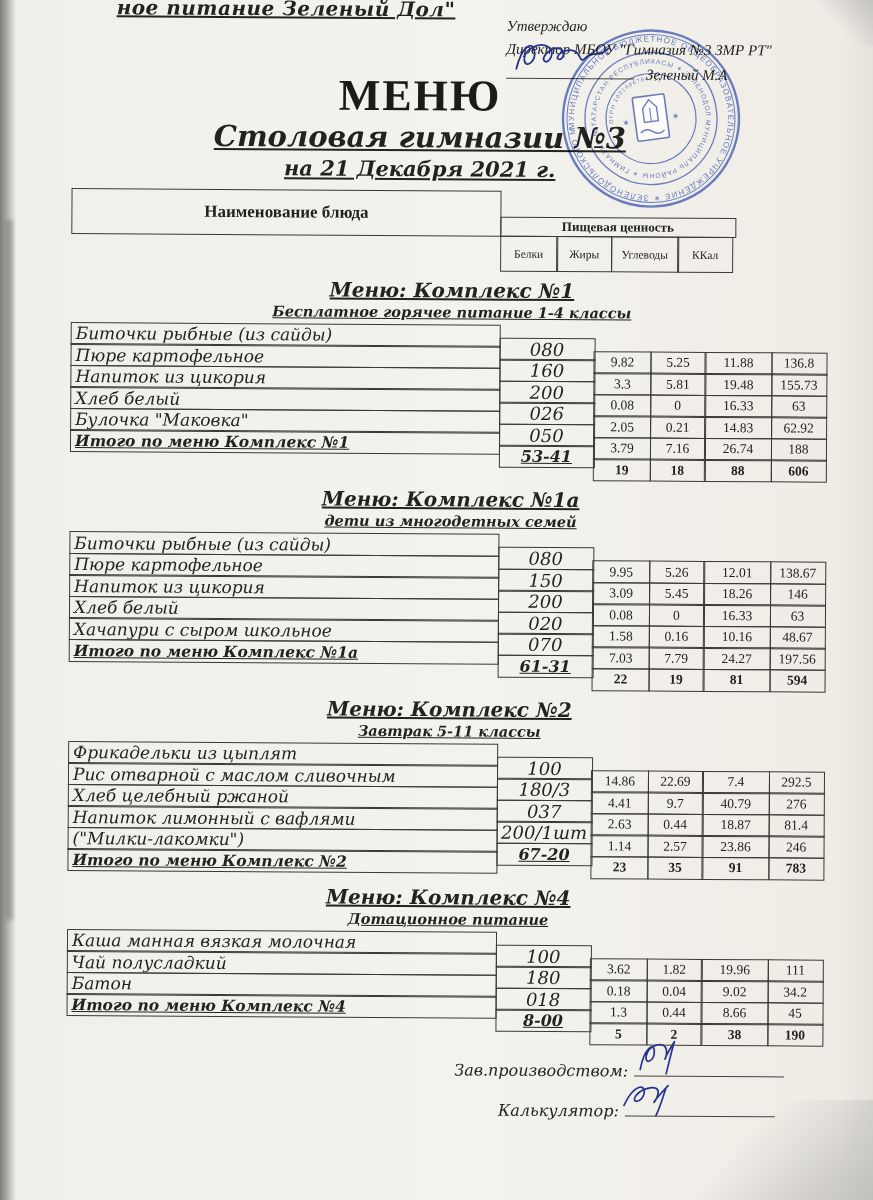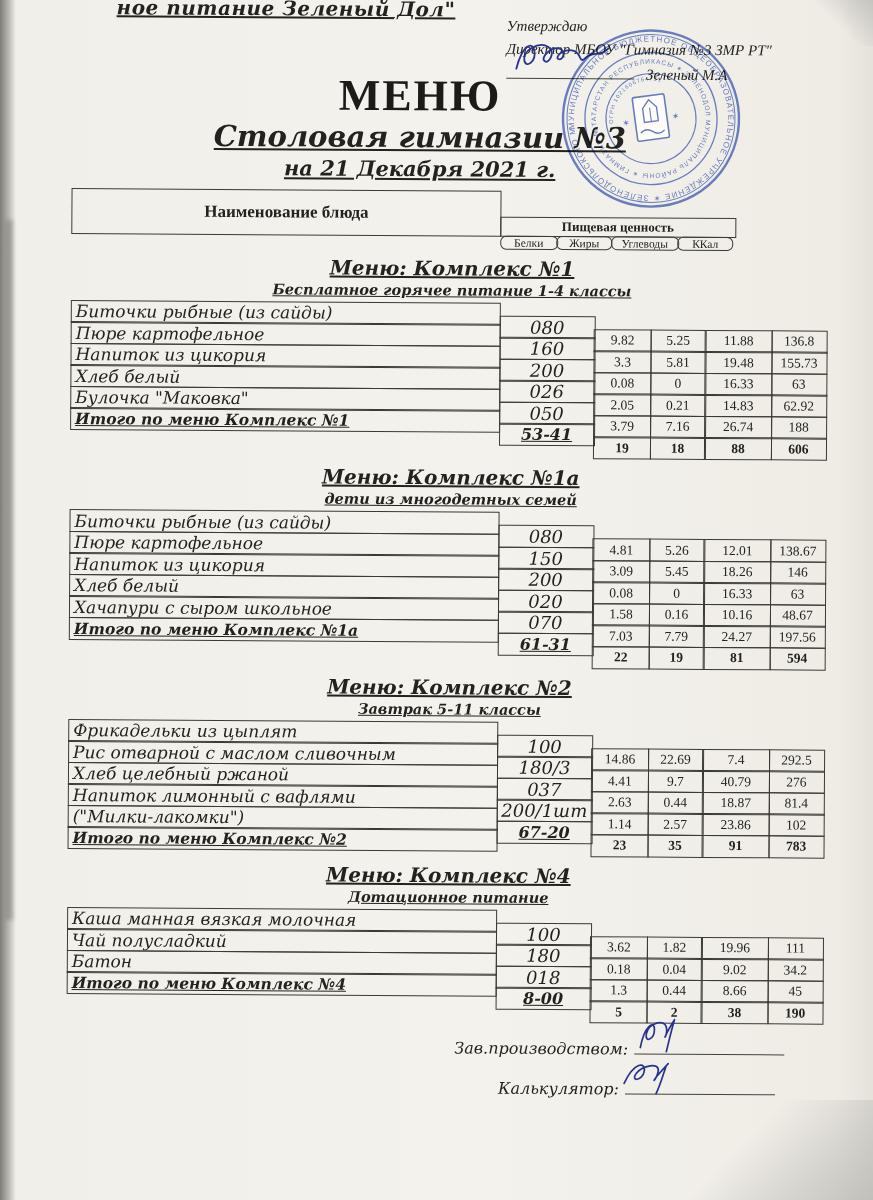--- a/index.html
+++ b/index.html
@@ -32,21 +32,21 @@
   .content{margin-left:72px;width:762px;}
   .cellb{border:1.5px solid #3b3a34;box-sizing:border-box;}
   .htable{display:flex;align-items:flex-start;}
   .h-name{width:430px;height:46px;display:flex;align-items:center;justify-content:center;
     font-weight:bold;font-size:17px;}
   .h-out{width:96px;height:44px;margin-top:13px;margin-left:-1.5px;display:flex;align-items:center;justify-content:center;
     font-weight:bold;font-size:16px;}
   .h-nutri{width:236px;margin-top:26px;margin-left:-1.5px;}
   .h-nutri-title{height:20px;display:flex;align-items:center;justify-content:center;font-weight:bold;font-size:13px;}
   .h-cols{display:flex;margin-top:-1.5px;}
-  .h-cols .cellb{height:14px;display:flex;align-items:center;justify-content:center;font-size:11.5px;border-radius:6px;}
+  .h-cols .cellb{height:36px;display:flex;align-items:center;justify-content:center;font-size:11.5px;}
   .h-cols .cellb + .cellb{margin-left:-1.5px;}
   .c0{width:58px}.c1{width:56px}.c2{width:68px}.c3{width:56px}
 
   .sec-head{text-align:center;font:bold italic 20px "DejaVu Serif",serif;text-decoration:underline;margin:7px 0 1px;}
   .sec-sub{text-align:center;font:bold italic 14.5px "DejaVu Serif",serif;text-decoration:underline;margin:0 0 4px;}
 
   .stable{display:flex;align-items:flex-start;}
   .names{width:430px;}
   .nrow{height:23px;padding:0 4px;display:flex;align-items:center;
     font:italic 17px "DejaVu Serif",serif;white-space:nowrap;overflow:hidden;}
@@ -216,21 +216,21 @@
         <div class="outs">
           <div class="orow cellb">080</div>
           <div class="orow cellb">150</div>
           <div class="orow cellb">200</div>
           <div class="orow cellb">020</div>
           <div class="orow cellb">070</div>
           <div class="orow cellb total">61-31</div>
         </div>
         <div class="nutri">
           <div class="vrow">
-            <div class="vc cellb c0">4.81</div>
+            <div class="vc cellb c0">9.95</div>
             <div class="vc cellb c1">5.26</div>
             <div class="vc cellb c2">12.01</div>
             <div class="vc cellb c3">138.67</div>
           </div>
           <div class="vrow">
             <div class="vc cellb c0">3.09</div>
             <div class="vc cellb c1">5.45</div>
             <div class="vc cellb c2">18.26</div>
             <div class="vc cellb c3">146</div>
           </div>
@@ -295,21 +295,21 @@
           <div class="vrow">
             <div class="vc cellb c0">2.63</div>
             <div class="vc cellb c1">0.44</div>
             <div class="vc cellb c2">18.87</div>
             <div class="vc cellb c3">81.4</div>
           </div>
           <div class="vrow">
             <div class="vc cellb c0">1.14</div>
             <div class="vc cellb c1">2.57</div>
             <div class="vc cellb c2">23.86</div>
-            <div class="vc cellb c3">102</div>
+            <div class="vc cellb c3">246</div>
           </div>
           <div class="vrow total">
             <div class="vc cellb c0">23</div>
             <div class="vc cellb c1">35</div>
             <div class="vc cellb c2">91</div>
             <div class="vc cellb c3">783</div>
           </div>
         </div>
       </div>
 

